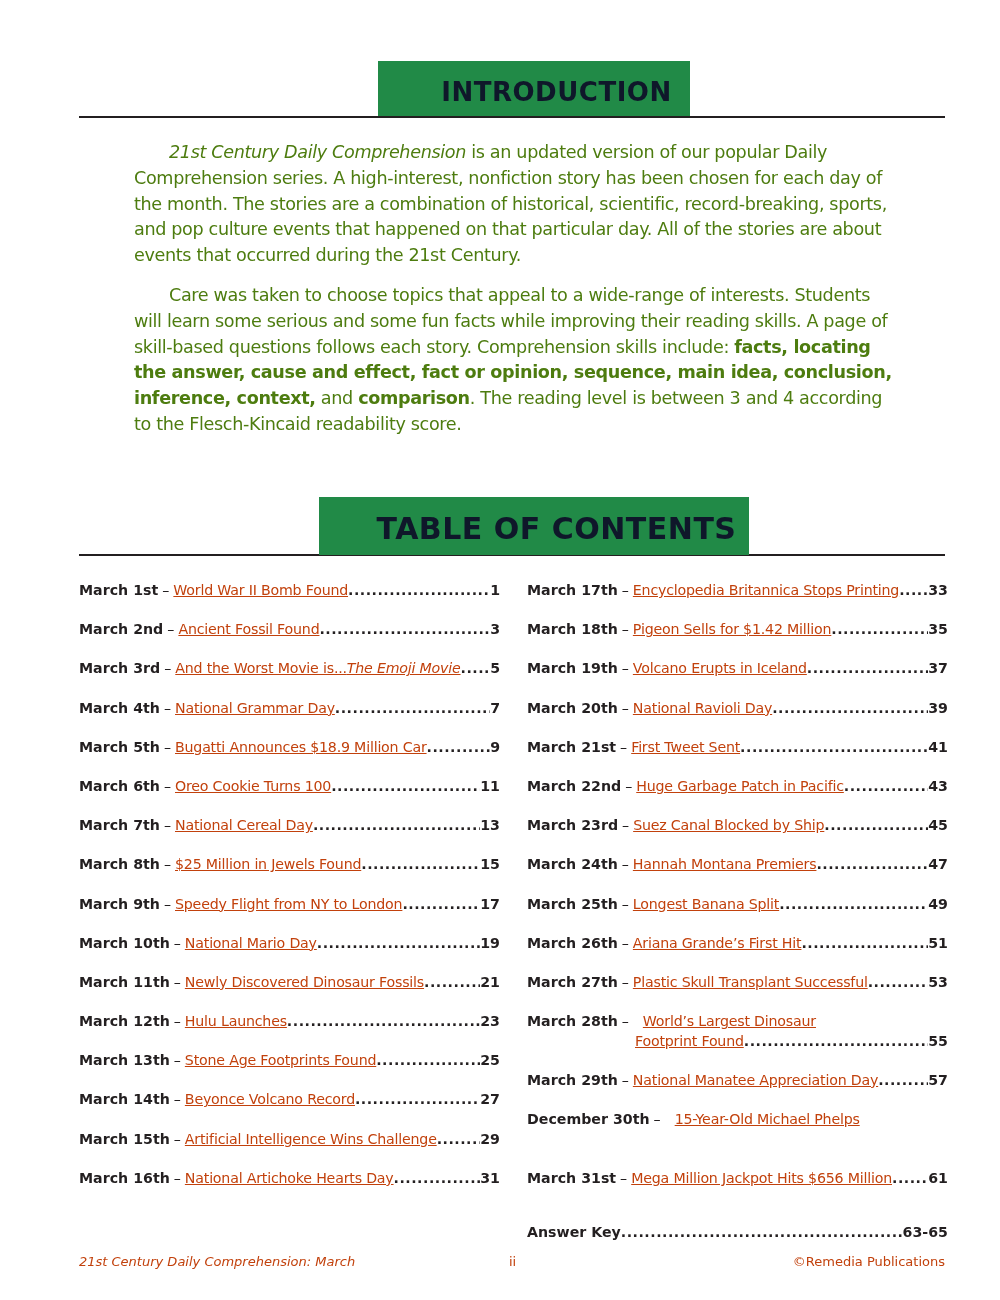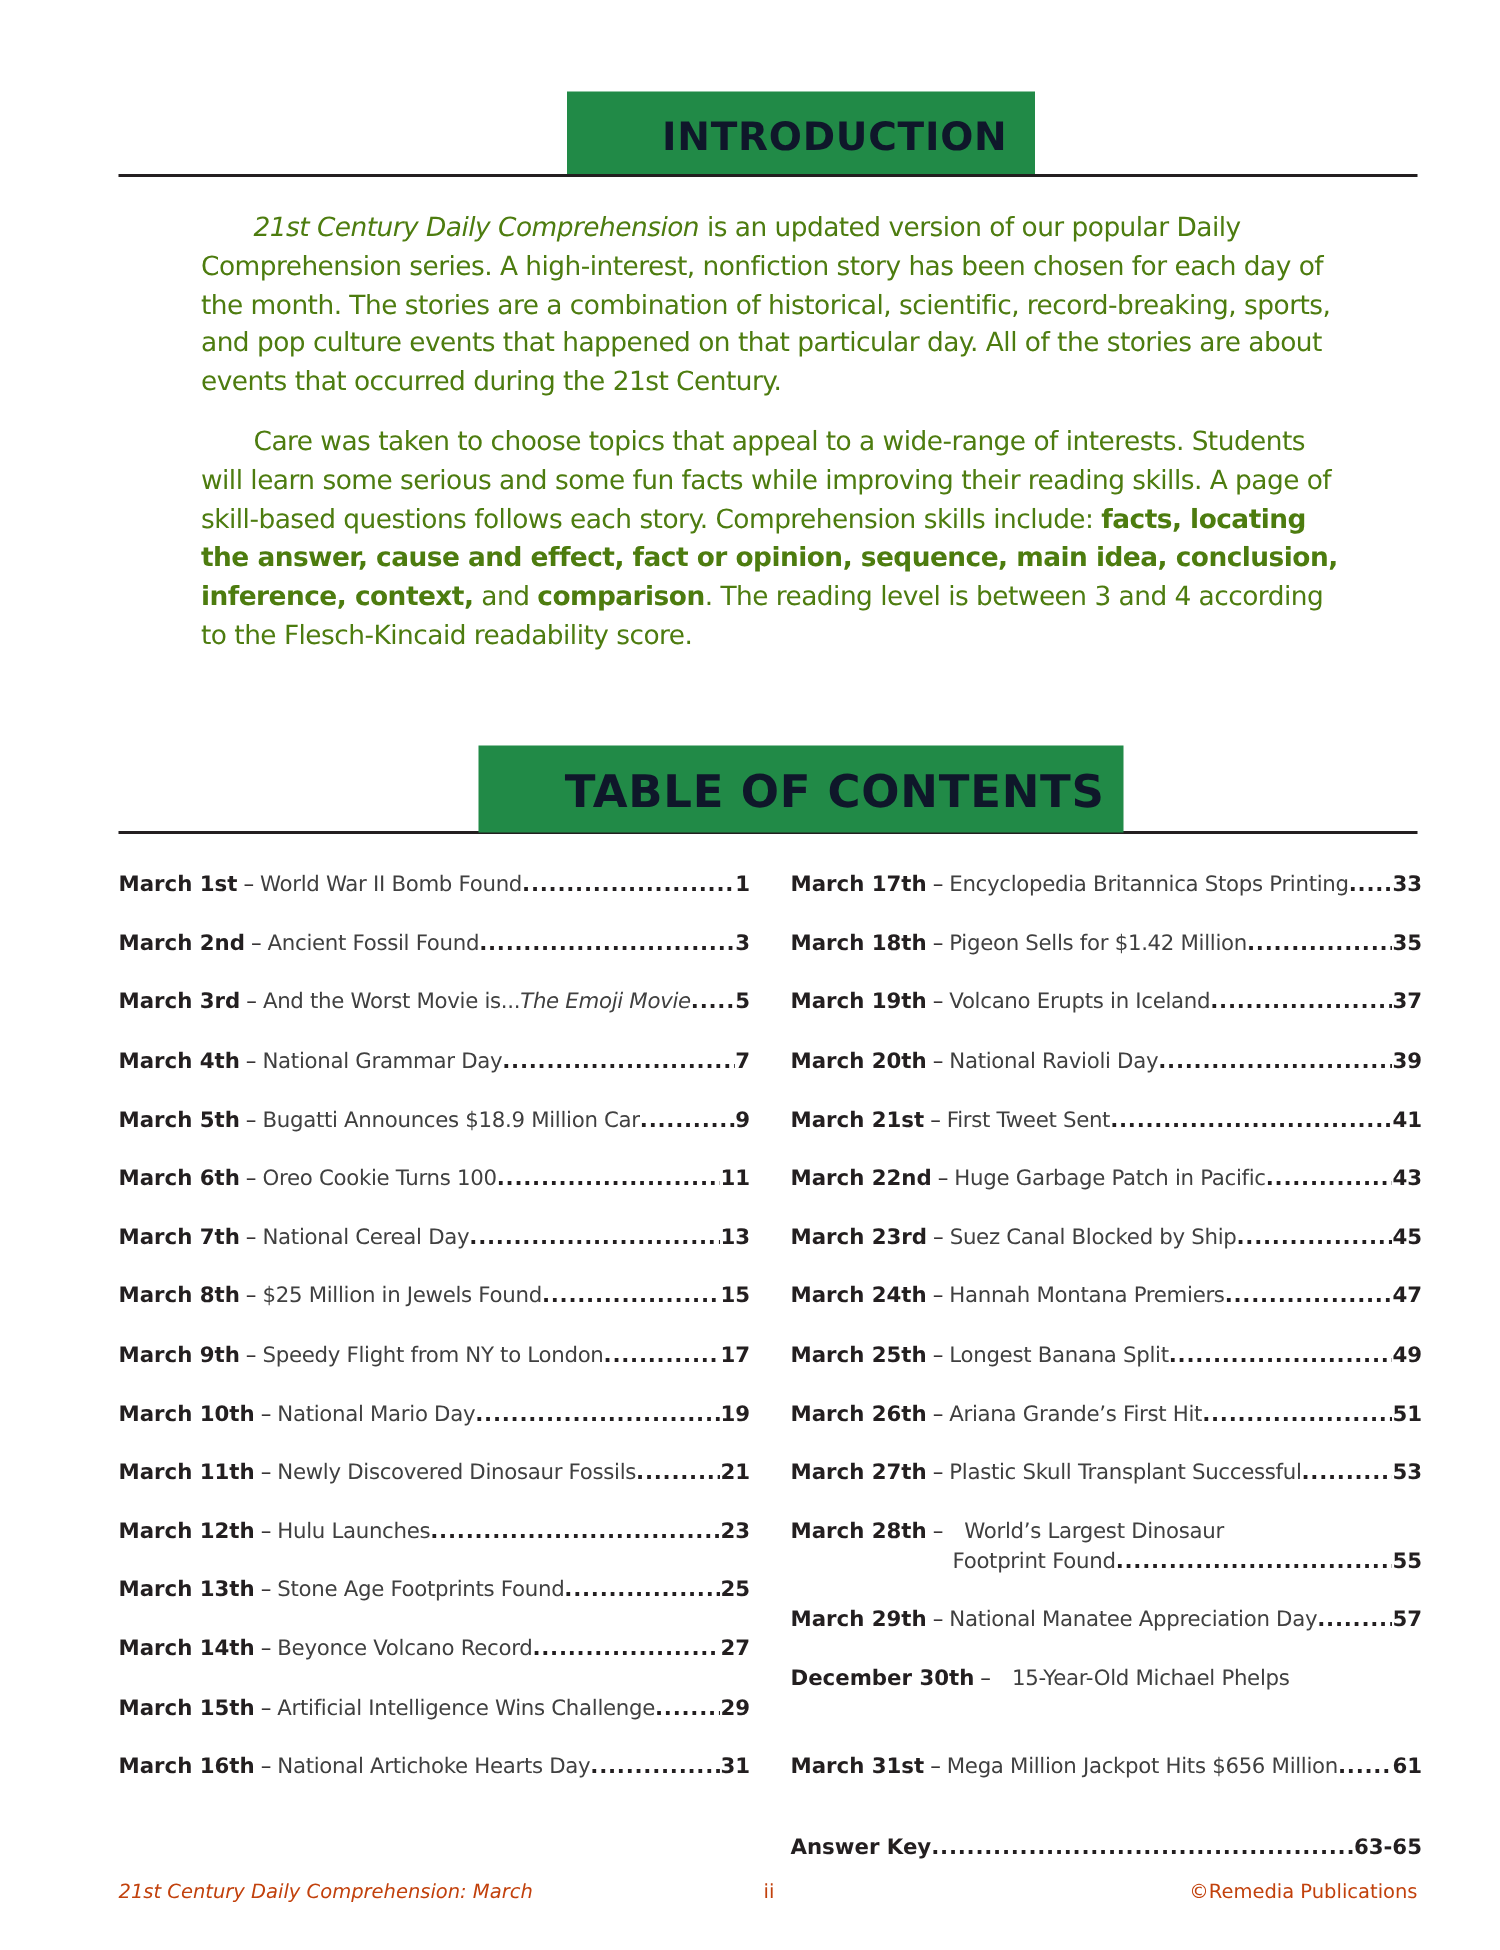--- a/index.html
+++ b/index.html
@@ -23,21 +23,21 @@
   .intro b { font-weight: bold; }
 
   .toc-col { position: absolute; top: 582px; width: 421px; font-size: 14.2px; }
   #toc-left { left: 79px; }
   #toc-right { left: 527px; }
   .toc-row { position: relative; height: 39.2px; }
   .toc-row.two-line { height: 58.8px; }
   .toc-line { display: flex; align-items: flex-start; white-space: nowrap; height: 19.6px; }
   .toc-date { font-weight: bold; }
   .toc-dash { margin: 0 4px; }
-  .toc-title { color: #404040; letter-spacing: -0.2px; }
+  .toc-title { color: #c2410c; letter-spacing: -0.2px; text-decoration: underline; }
   .toc-title i { font-style: italic; }
   .toc-lead { flex: 1; overflow: hidden; font-weight: bold; letter-spacing: 0.5px; }
   .toc-lead::after { content: "........................................................................................................................................................"; }
   .toc-page { font-weight: bold; }
   .indent { padding-left: 108px; }
   .answer-row { position: relative; height: 24px; margin-top: 15px; }
 
   .footer { position: absolute; top: 1254px; left: 79px; right: 55px; font-size: 13px;
             color: #c2410c; height: 16px; }
   .footer-left { position: absolute; left: 0; font-style: italic; }

